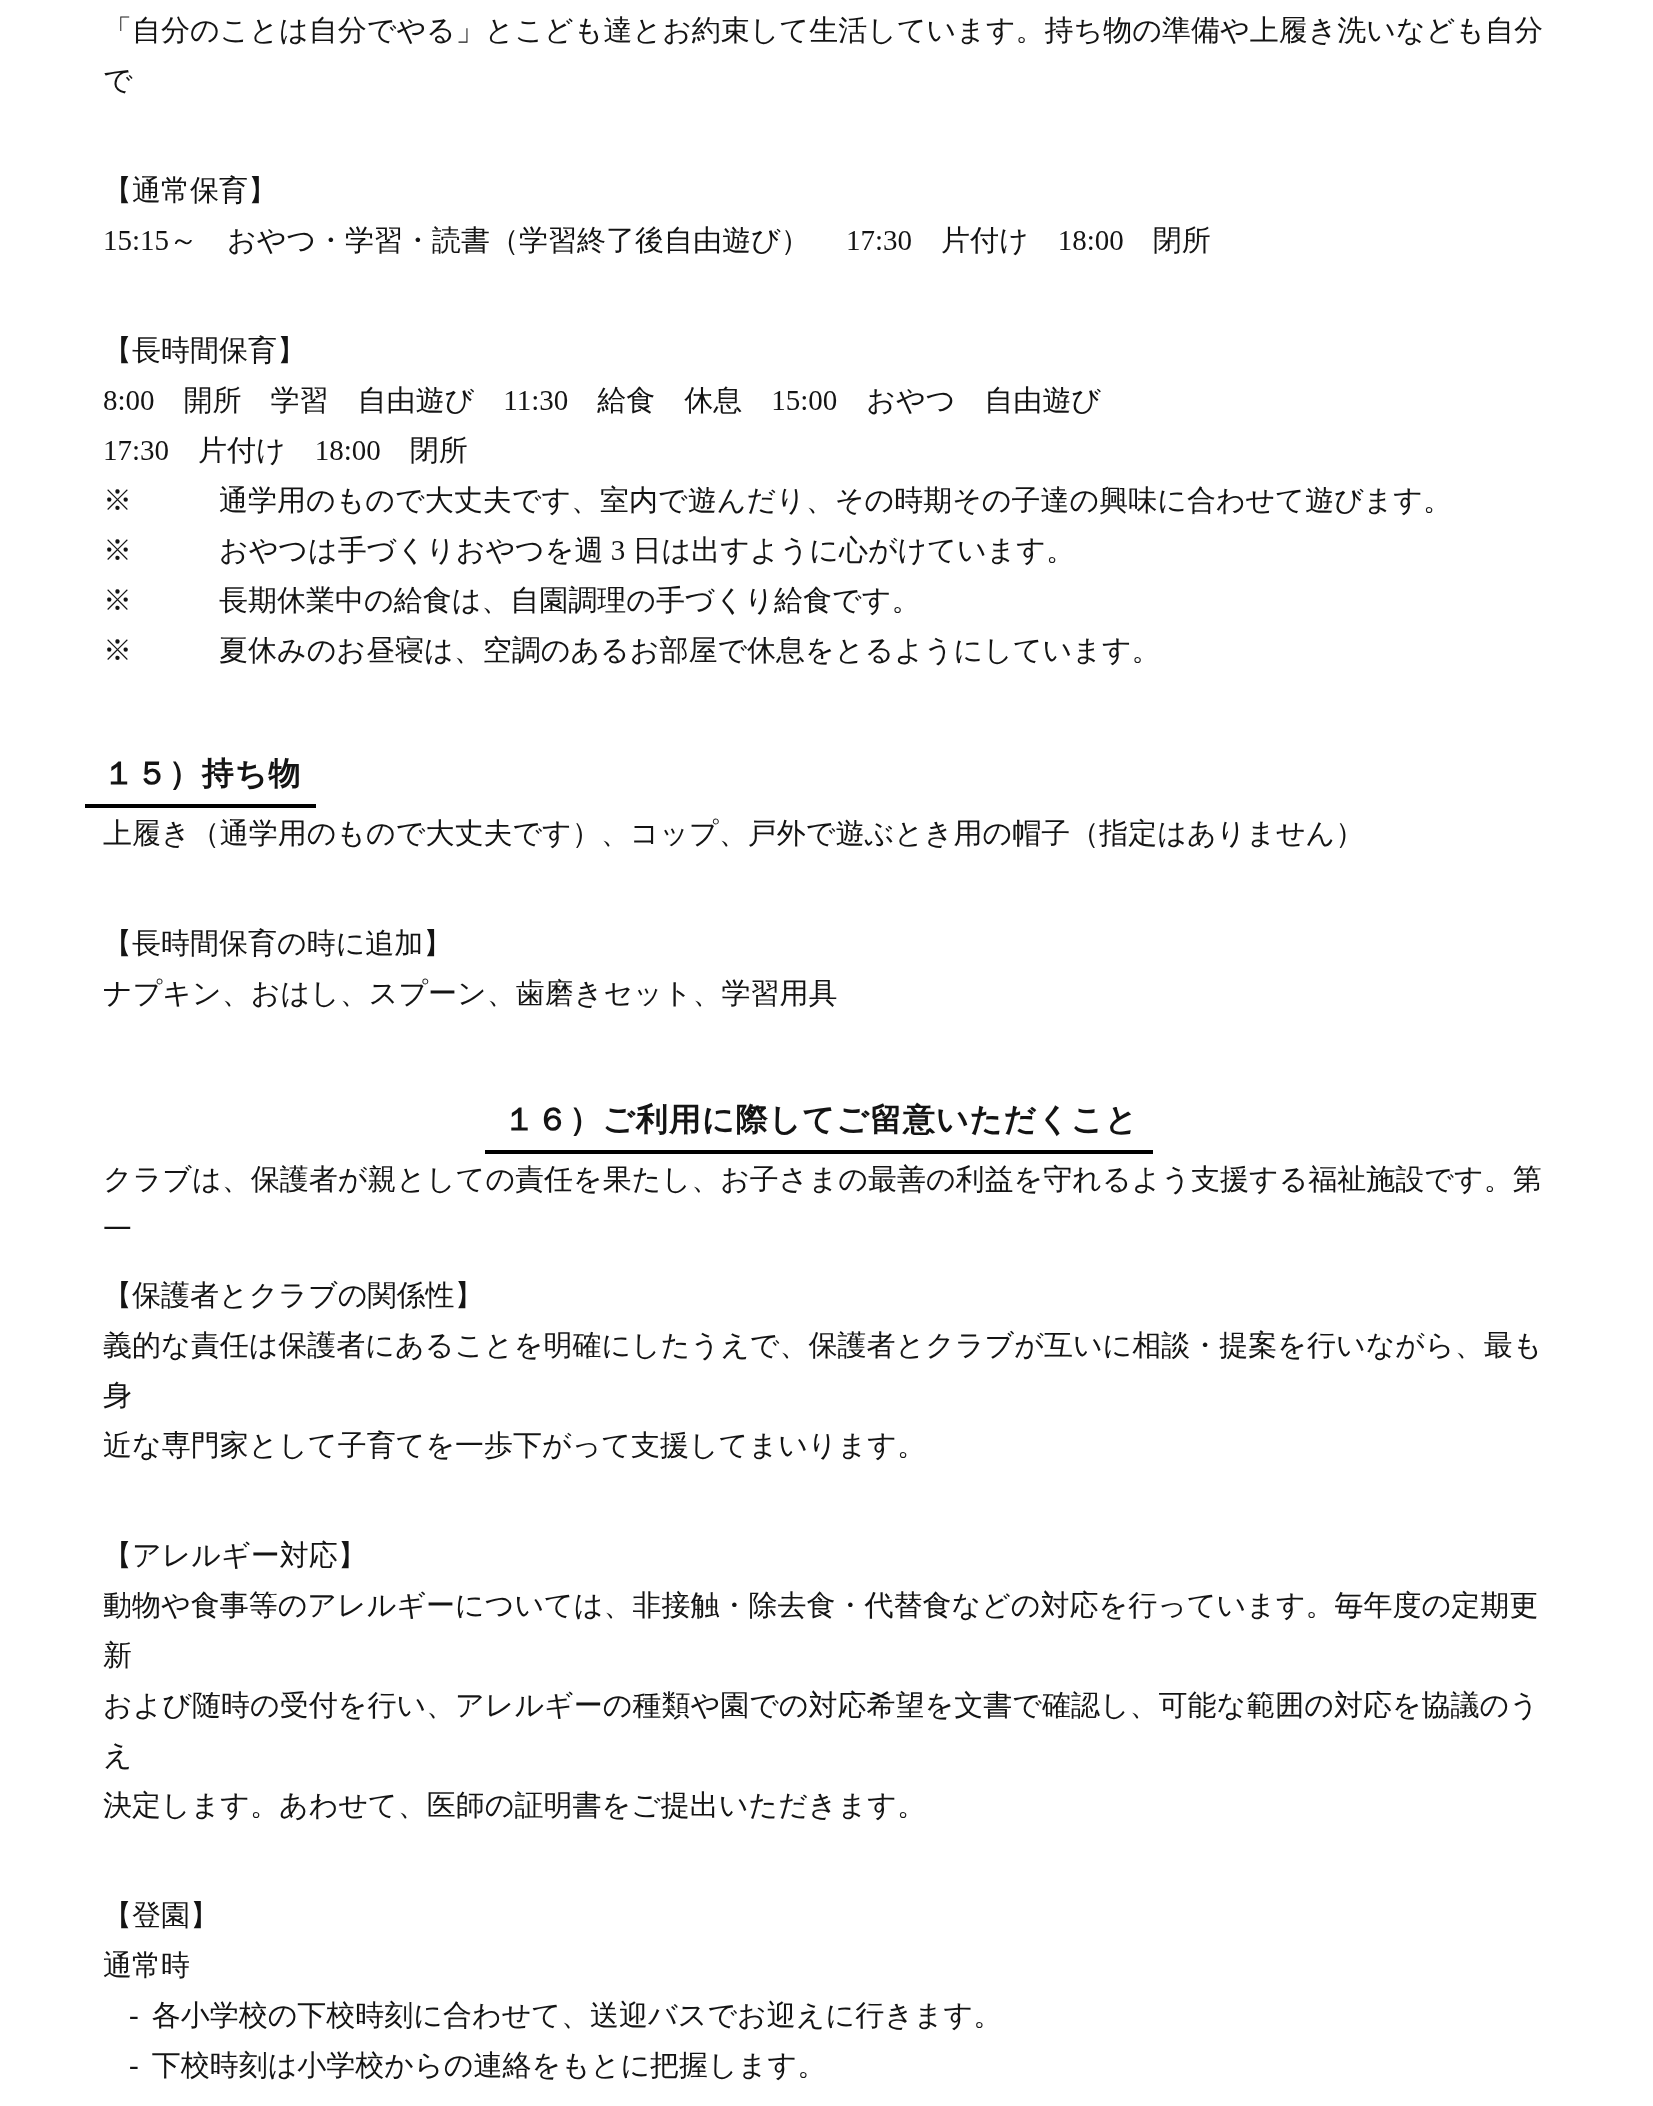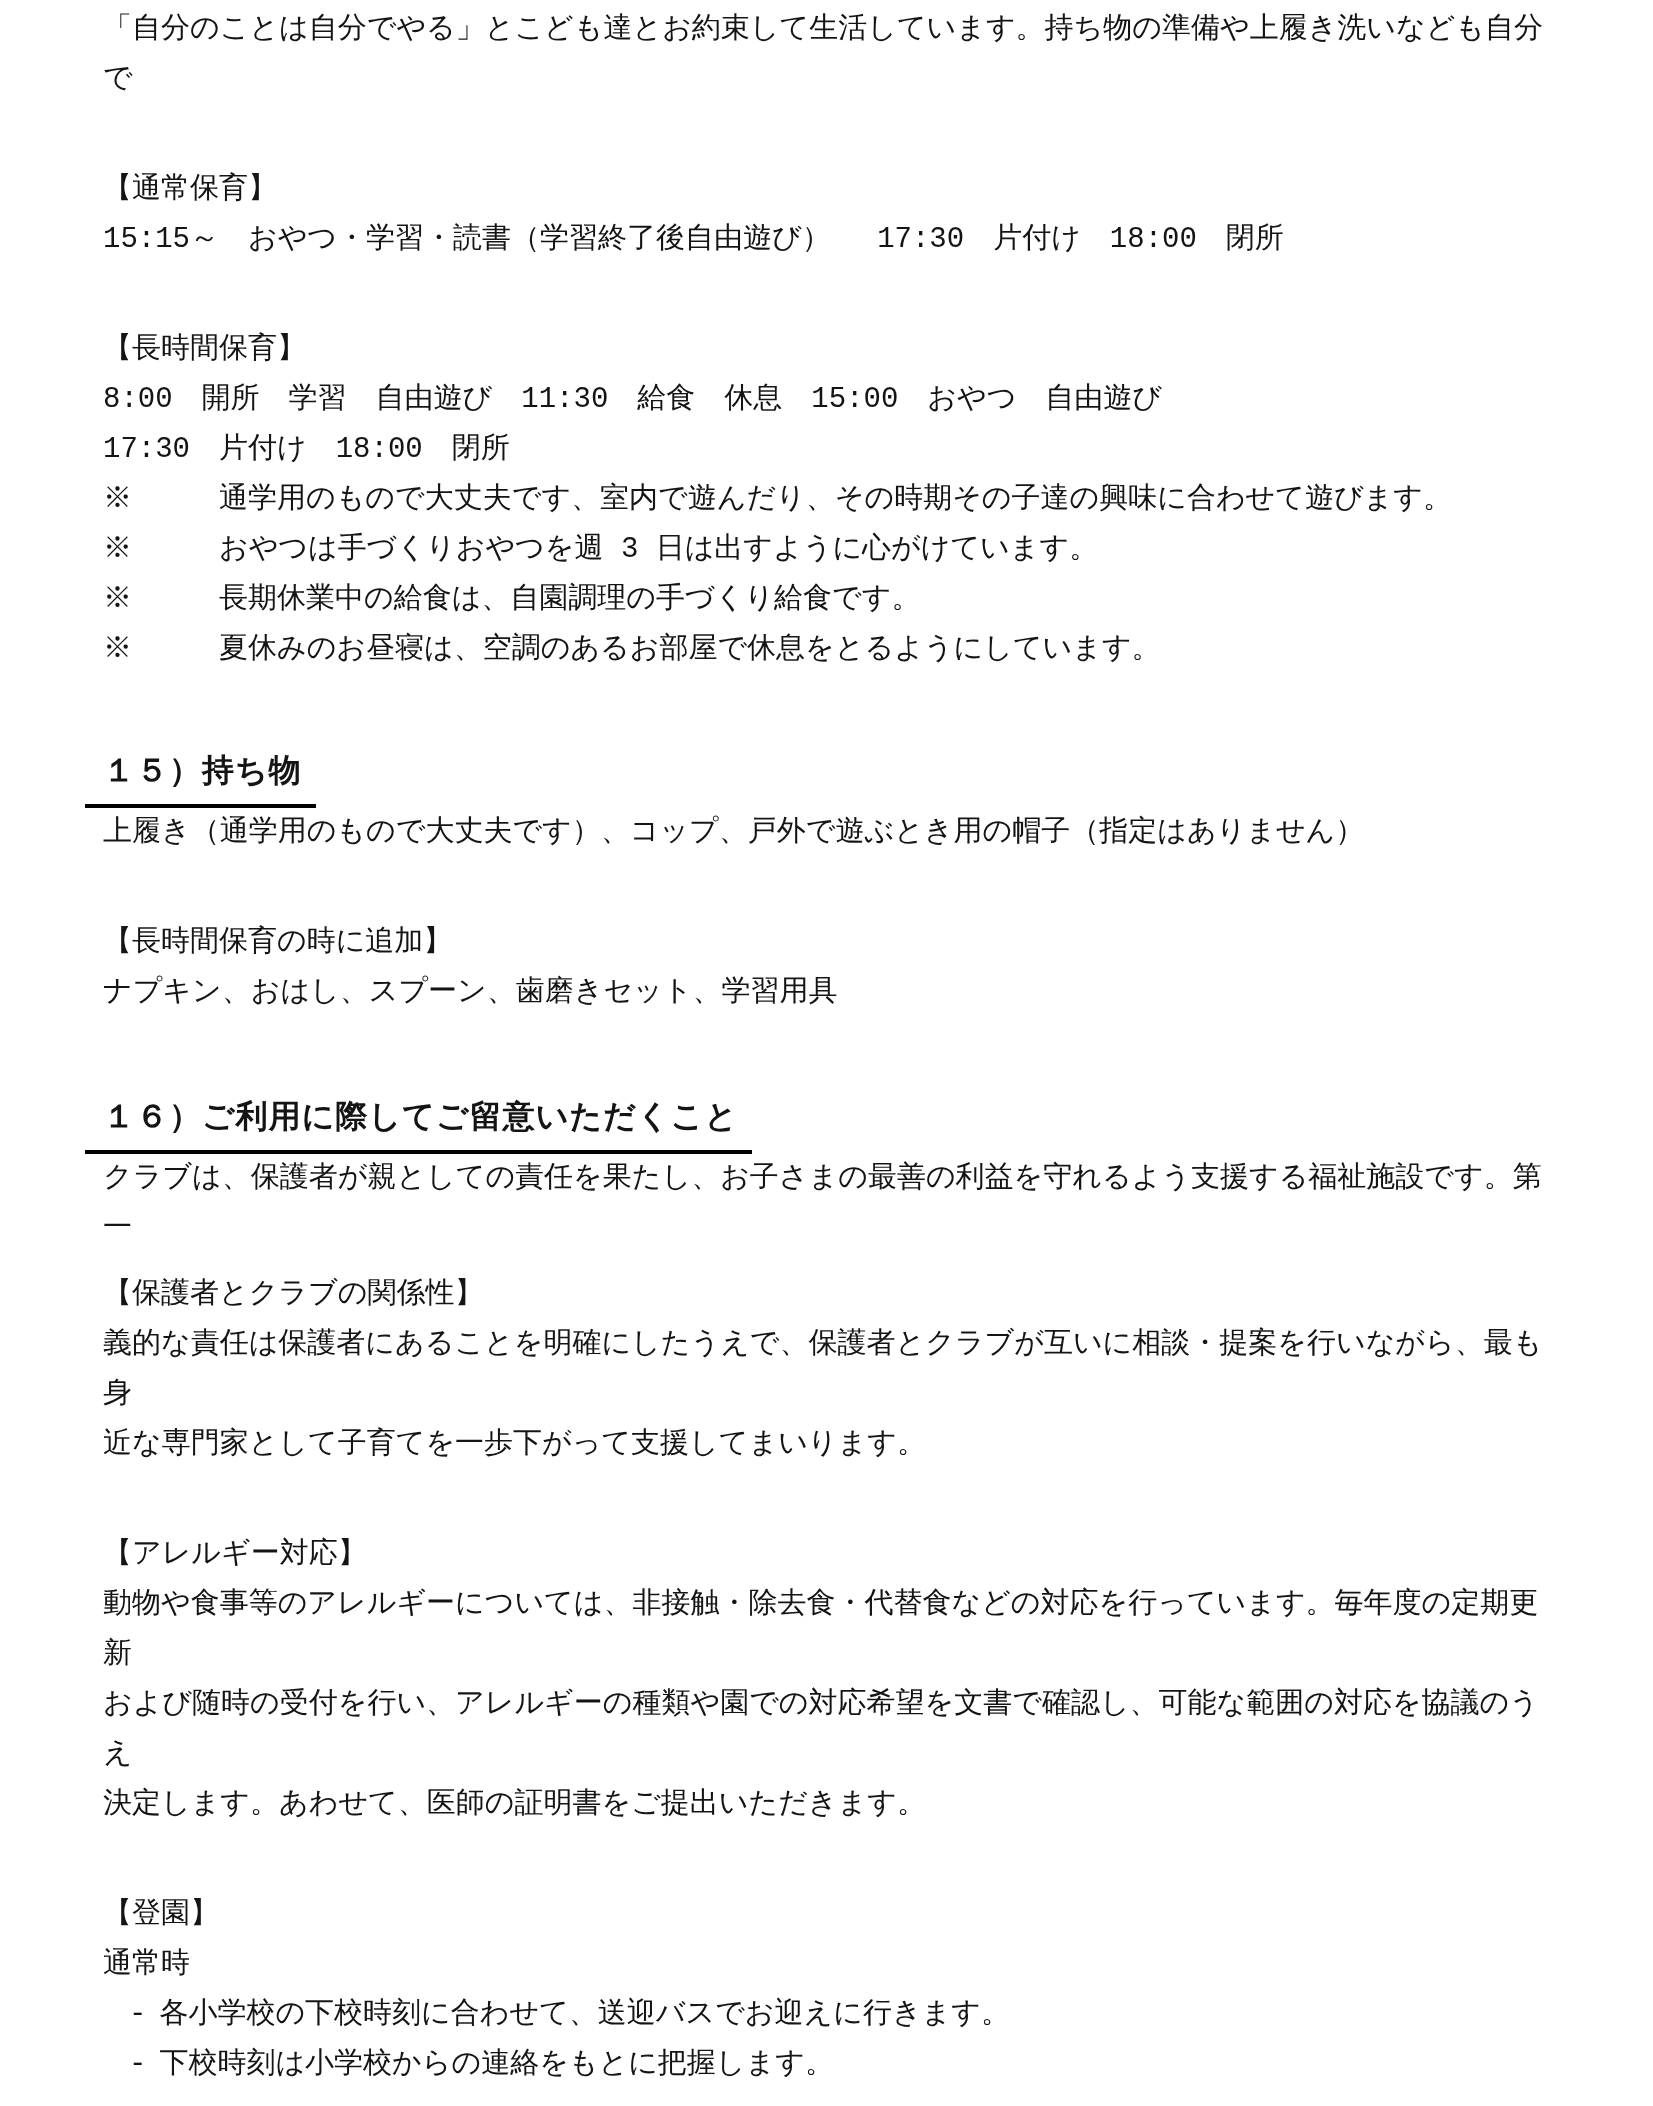--- a/index.html
+++ b/index.html
@@ -7,21 +7,21 @@
     padding: 0;
     background: #ffffff;
   }
   .page {
     position: relative;
     width: 1653px;
     height: 2106px;
     box-sizing: border-box;
     background: #ffffff;
     color: #141414;
-    font-family: Liberation Mono, monospace;
+    font-family: Liberation Serif, serif;
     font-size: 29px;
     line-height: 50px;
     padding: 5px 100px 0 103px;
     overflow: hidden;
   }
   .t {
     margin: 0;
     white-space: pre-wrap;
   }
   .gap1 { margin-top: 60px; }          
@@ -38,21 +38,21 @@
     padding-left: 26px;
   }
   .bullet-mark {
     flex: 0 0 auto;
     margin-right: 13px;
   }
   .heading-wrap {
     margin: 0;
   }
   .heading-wrap.h15 { margin-top: 70px; }
-  .heading-wrap.h16 { margin-top: 73px; }
+  .heading-wrap.h16 { margin-top: 73px; text-align: center; }
   .heading {
     display: inline-block;
     font-size: 32px;
     line-height: 56px;
     font-weight: bold;
     letter-spacing: 1px;
     border-bottom: 4px solid #000;
     margin-left: -18px;
     padding: 0 14px 3px 18px;
     white-space: pre;

